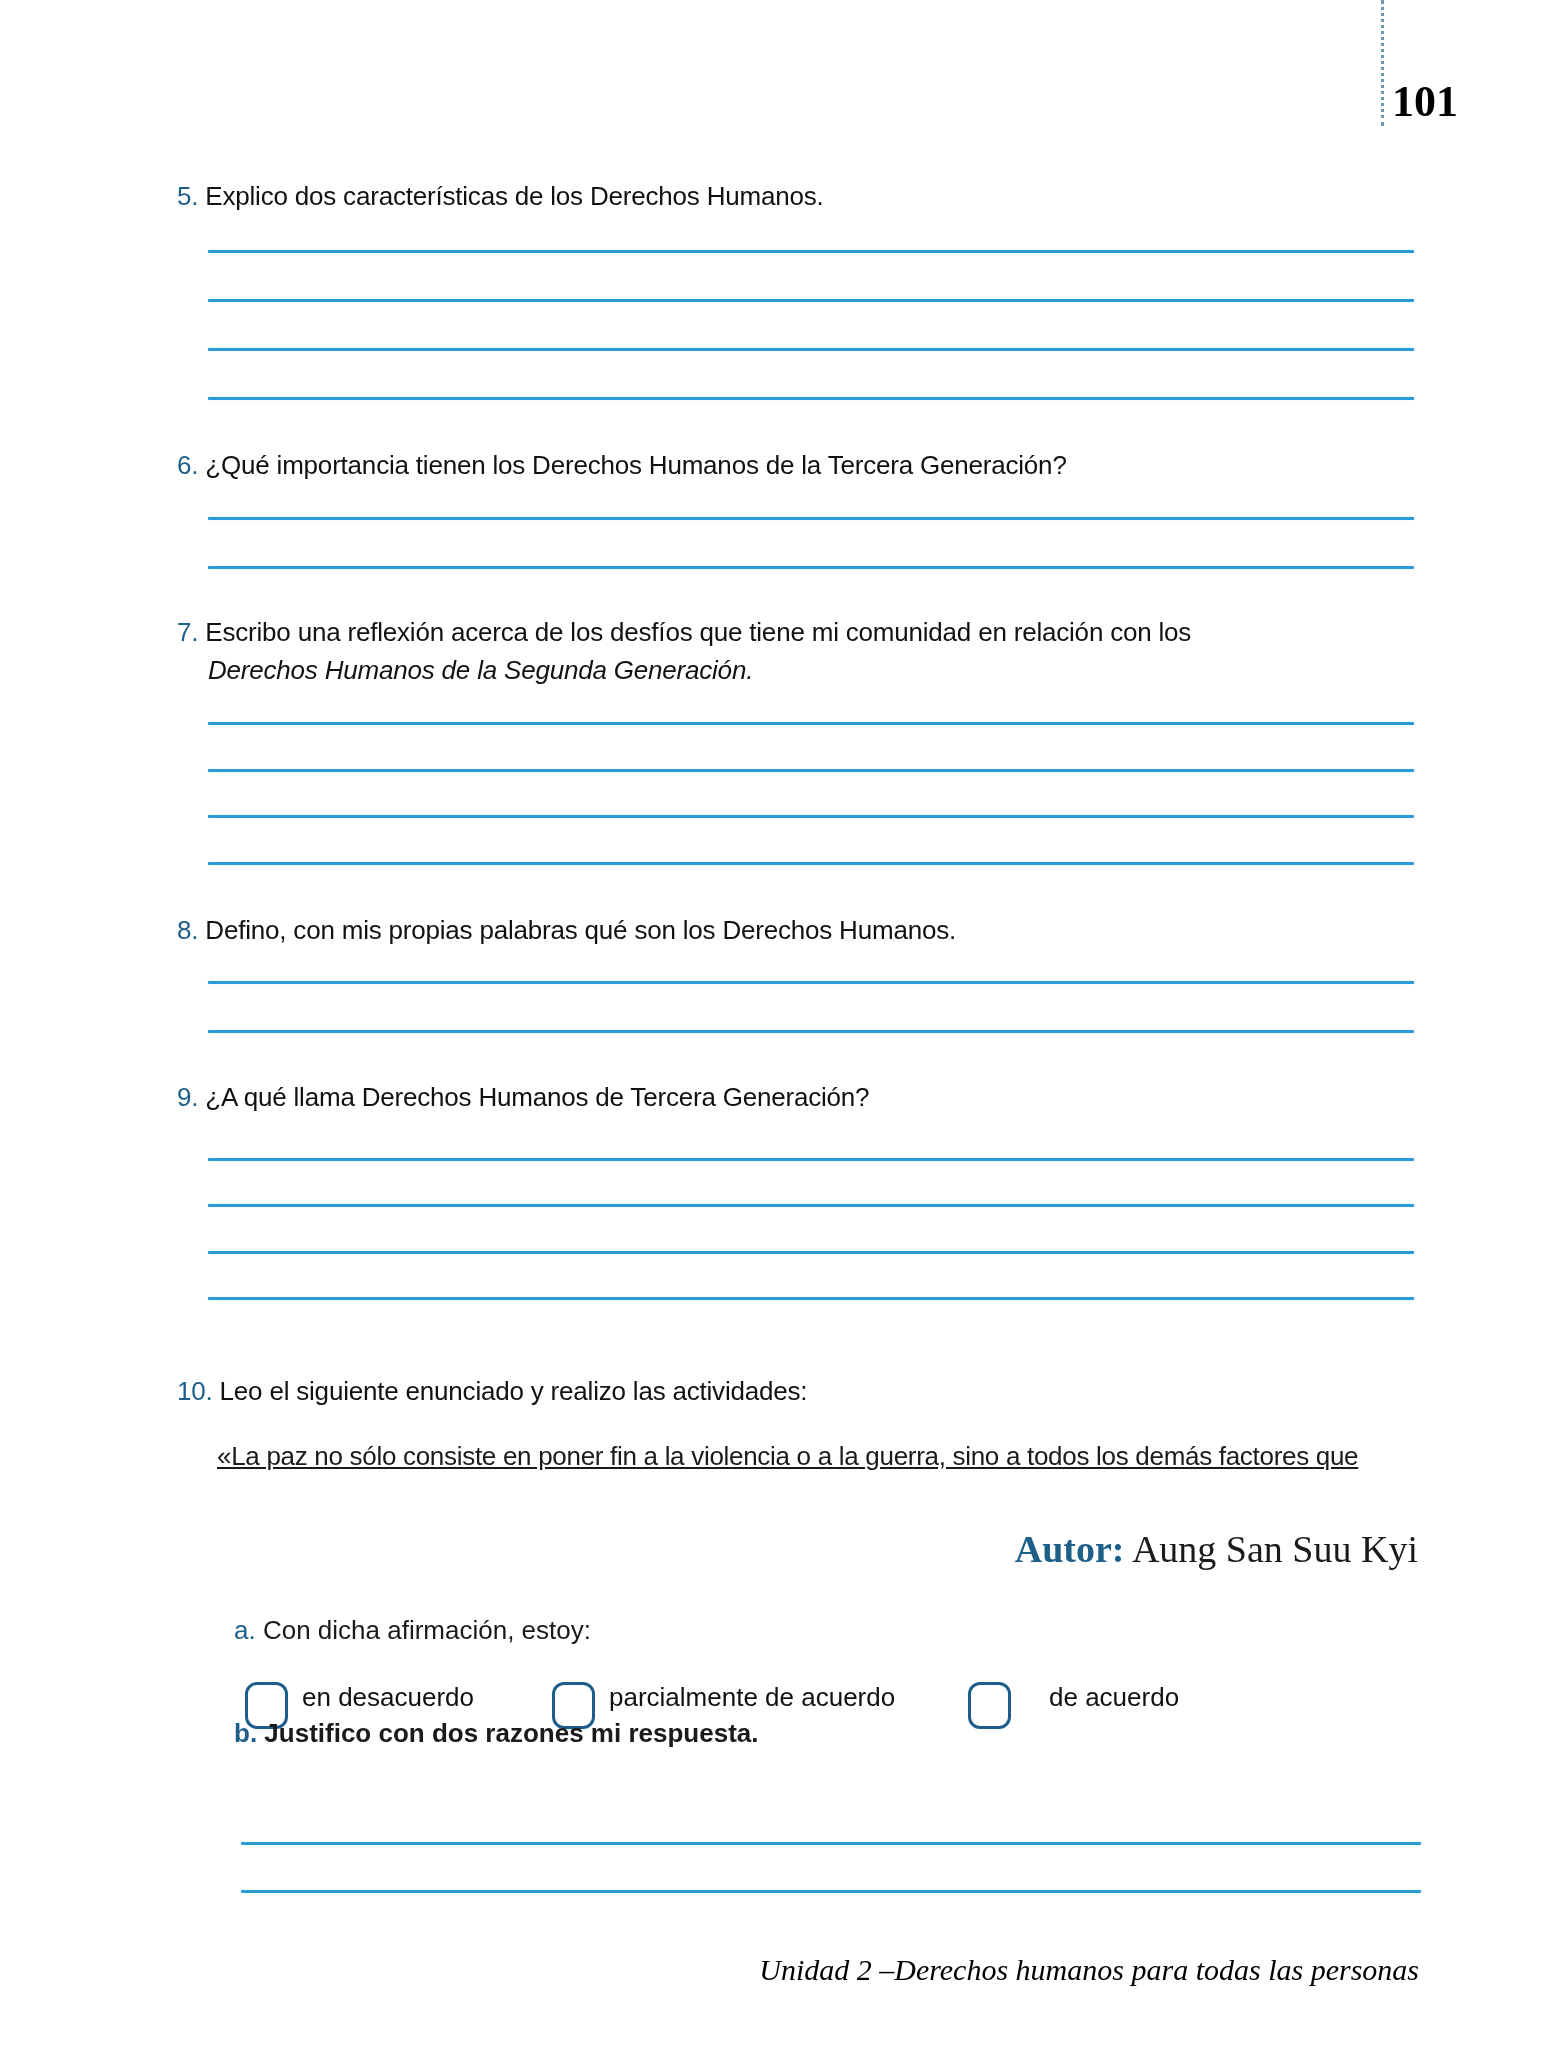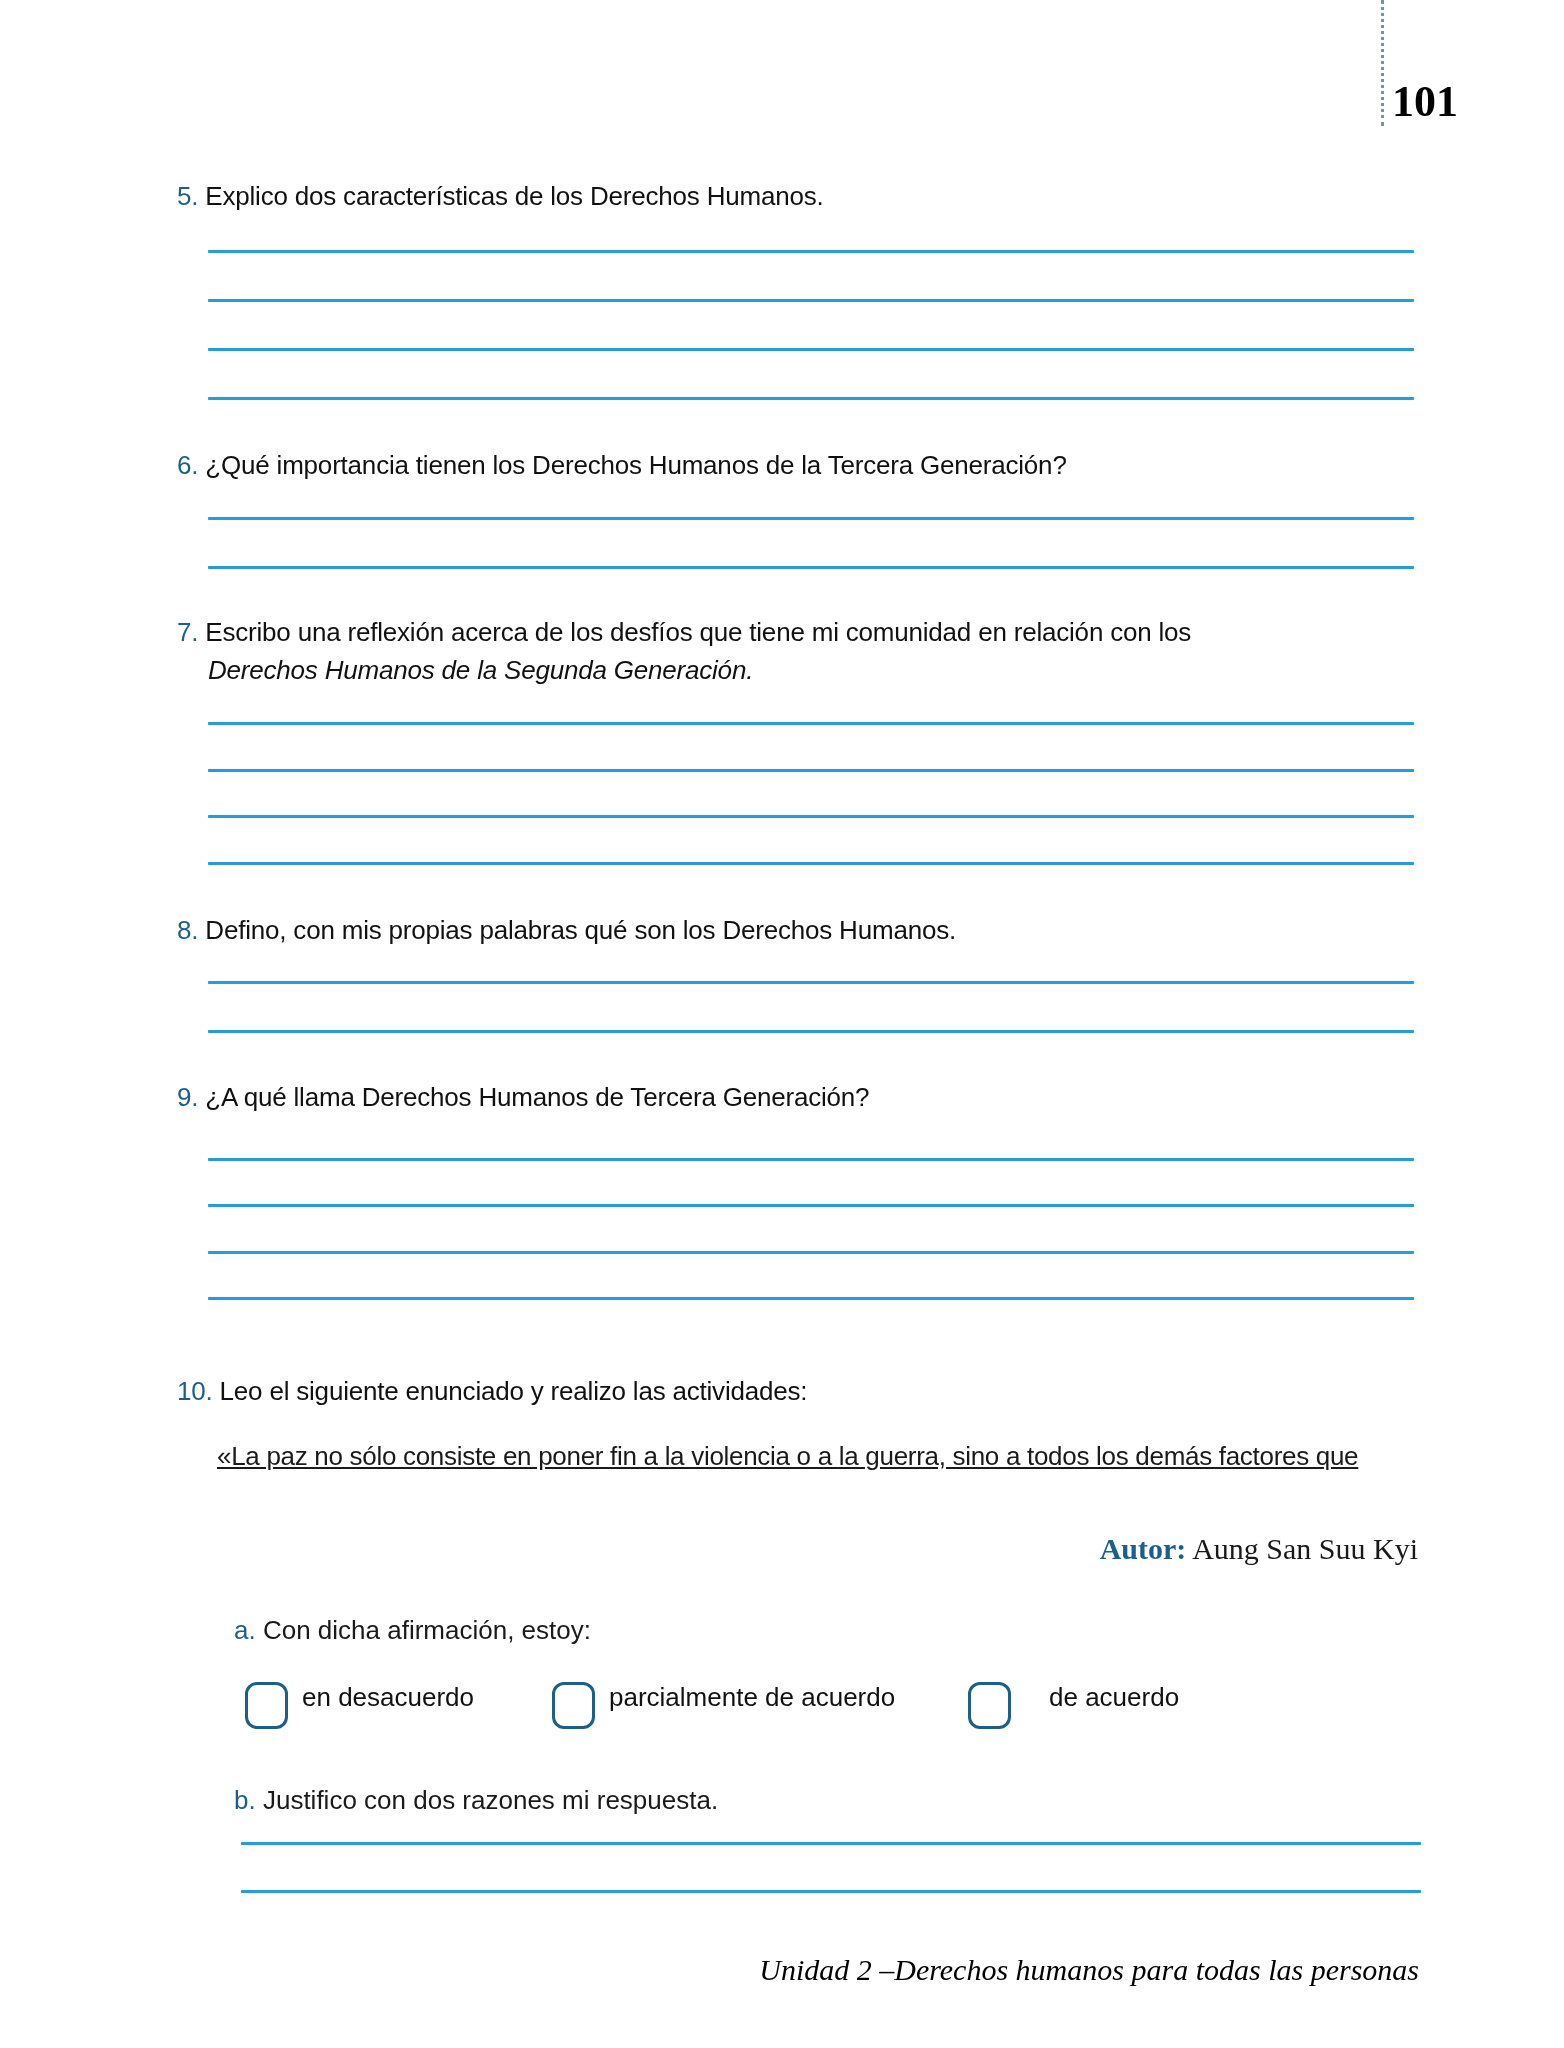--- a/index.html
+++ b/index.html
@@ -12,21 +12,21 @@
     .q { position: absolute; left: 177px; font-size: 26px; line-height: 38px; letter-spacing: -0.2px; }
     .num { color: #1d5f8a; }
     .q .txt { color: #111; }
     .rule { position: absolute; height: 3px; background: #2b9ad8; border-radius: 1px;
             box-shadow: 0 0 1px #8fcdf0; }
     .q7 { width: 1237px; text-align: justify; text-align-last: left; }
     .q7 .line2 { display: block; padding-left: 31px; font-style: italic; }
     .quote { position: absolute; left: 217px; width: 1200px; font-size: 26px; line-height: 38px;
              color: #1a1a1a; letter-spacing: -0.3px; }
     .author { position: absolute; right: 146px; top: 1527px; font-family: "Liberation Serif", serif;
-              font-size: 30px; line-height: 44px; color: #1a1a1a; }
+              font-size: 38px; line-height: 44px; color: #1a1a1a; }
     .author .lbl { color: #1d5f8a; font-weight: bold; }
     .sub { position: absolute; left: 210px; font-size: 26px; line-height: 38px; margin-left: 24px; }
     .opt { position: absolute; top: 1682px; display: flex; align-items: flex-start; }
     .box { width: 43px; height: 47px; border: 3px solid #1d5f8a; border-radius: 12px; box-sizing: border-box; }
     .optlbl { margin-left: 14px; font-size: 26px; color: #111; }
     .footer { position: absolute; right: 145px; top: 1953px; font-family: "Liberation Serif", serif;
               font-style: italic; font-size: 30px; color: #000000; }
   </style>
 </head>
 <body>
@@ -98,20 +98,20 @@
 </div>
 <div class="opt" style="left:552px;">
   <div class="box"></div>
   <span class="optlbl">parcialmente de acuerdo</span>
 </div>
 <div class="opt" style="left:968px;gap:24px;">
   <div class="box"></div>
   <span class="optlbl">de acuerdo</span>
 </div>
 
-<div class="sub" style="top:1781px;">
+<div class="sub" style="top:1714px;font-weight:bold;">
   <span class="num">b.</span>
   <span class="txt">Justifico con dos razones mi respuesta.</span>
 </div>
 <div class="rule" style="left:241px; width:1180px; top:1842px;"></div>
 <div class="rule" style="left:241px; width:1180px; top:1890px;"></div>
 
 <div class="footer">Unidad 2 –Derechos humanos para todas las personas</div>
 
 </body></html>

